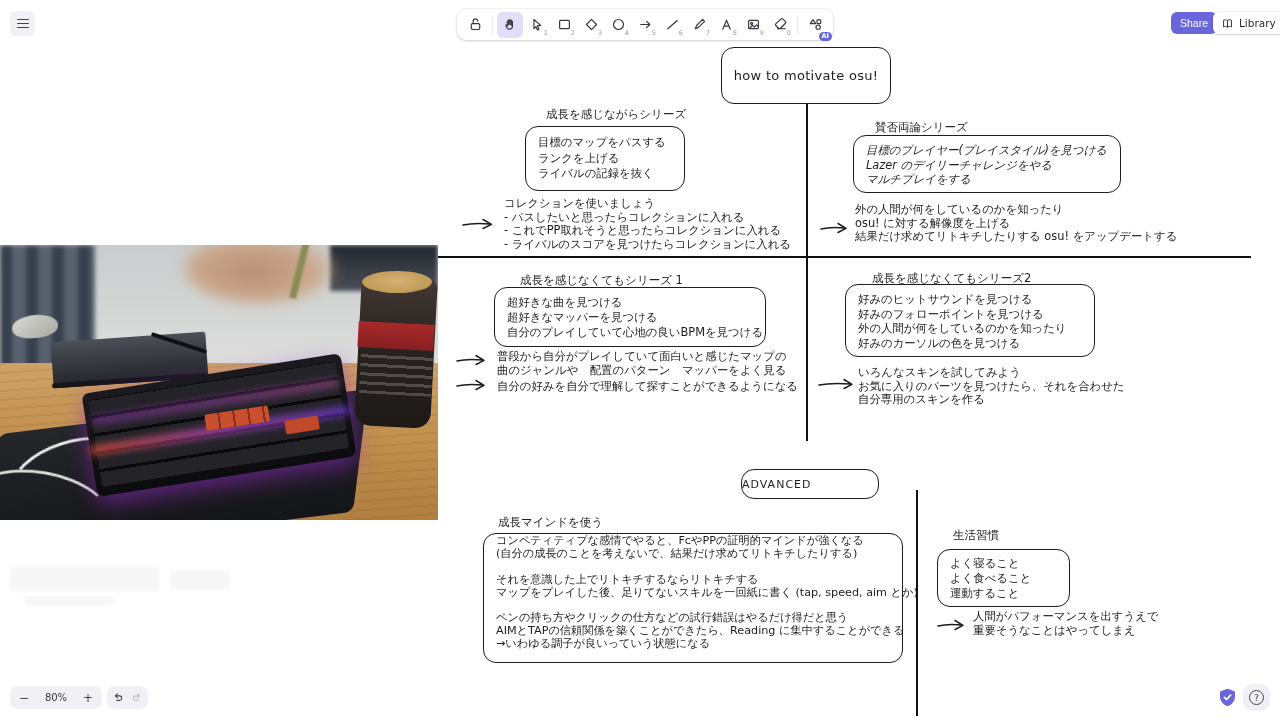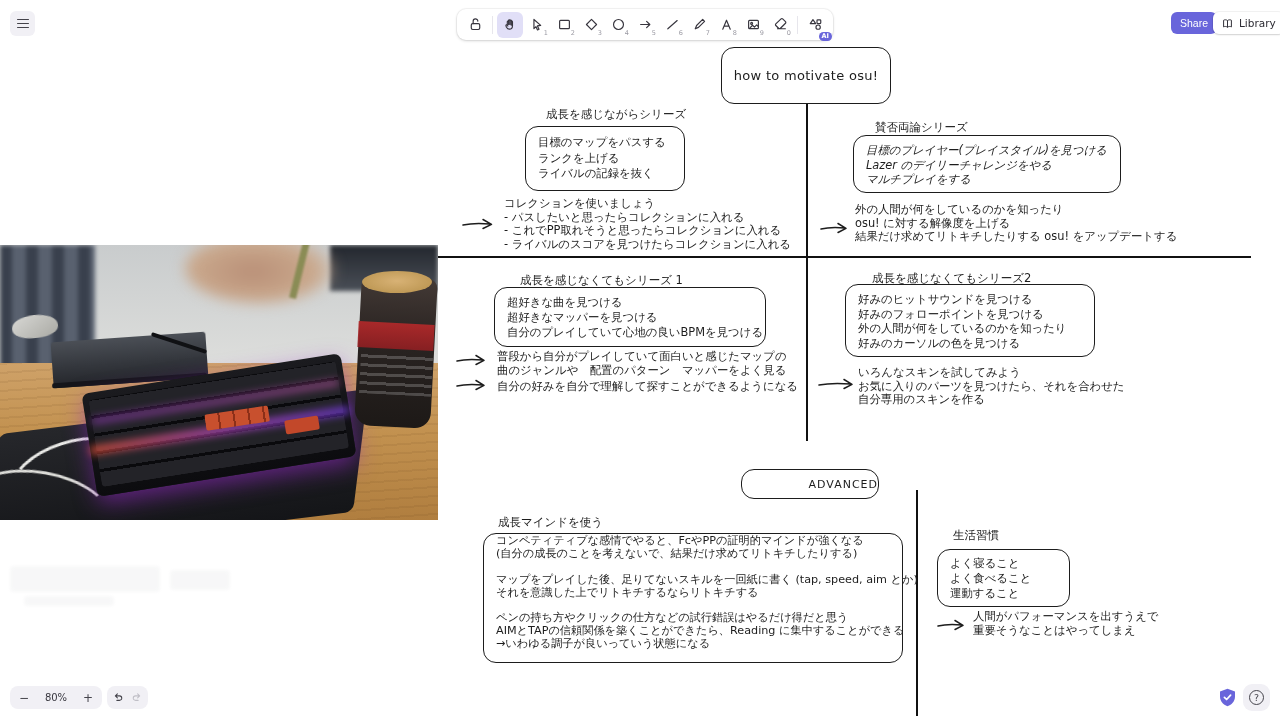--- a/index.html
+++ b/index.html
@@ -62,21 +62,21 @@
   #note-ng1a { left:497px; top:350px; }
   #arrow-ng1a { left:455px; top:352px; }
   #note-ng1b { left:497px; top:380px; }
   #arrow-ng1b { left:455px; top:377px; }
 
   #h-ng2 { left:872px; top:271px; }
   #box-ng2 { left:845px; top:284px; width:250px; height:73px; }
   #note-ng2 { left:858px; top:366px; }
   #arrow-ng2 { left:817px; top:376px; }
 
-  #advanced-node { left:741px; top:469px; width:138px; height:30px; display:flex; align-items:center; justify-content:flex-end; }
+  #advanced-node { left:741px; top:469px; width:138px; height:30px; display:flex; align-items:center; justify-content:flex-start; }
   #advanced-node span { font-size:11px; letter-spacing:1px; }
 
   #h-gmind { left:498px; top:515px; }
   #box-gmind { left:483px; top:533px; width:420px; height:130px; }
   #box-gmind .lines { line-height:12.9px; font-size:11.2px; padding-top:1px; }
 
   #h-life { left:953px; top:528px; }
   #box-life { left:937px; top:549px; width:133px; height:58px; }
   #note-life { left:973px; top:610px; }
   #arrow-life { left:936px; top:617px; }
@@ -348,22 +348,22 @@
   <div class="node" id="advanced-node">
     <span>ADVANCED</span>
   </div>
 
   <div class="lbl" id="h-gmind">成長マインドを使う</div>
   <div class="node" id="box-gmind">
     <div class="inner lines">
         <div class="ln">コンペティティブな感情でやると、FcやPPの証明的マインドが強くなる</div>
         <div class="ln">(自分の成長のことを考えないで、結果だけ求めてリトキチしたりする)</div>
         <div class="ln">&nbsp;</div>
+        <div class="ln">それを意識した上でリトキチするならリトキチする</div>
         <div class="ln">マップをプレイした後、足りてないスキルを一回紙に書く (tap, speed, aim とか)</div>
-        <div class="ln">それを意識した上でリトキチするならリトキチする</div>
         <div class="ln">&nbsp;</div>
         <div class="ln">ペンの持ち方やクリックの仕方などの試行錯誤はやるだけ得だと思う</div>
         <div class="ln">AIMとTAPの信頼関係を築くことができたら、Reading に集中することができる</div>
         <div class="ln">→いわゆる調子が良いっていう状態になる</div>
       </div>
   </div>
 
   <div class="lbl" id="h-life">生活習慣</div>
   <div class="node" id="box-life">
     <div class="inner lines" style="line-height:15px; padding:6px 12px;">

